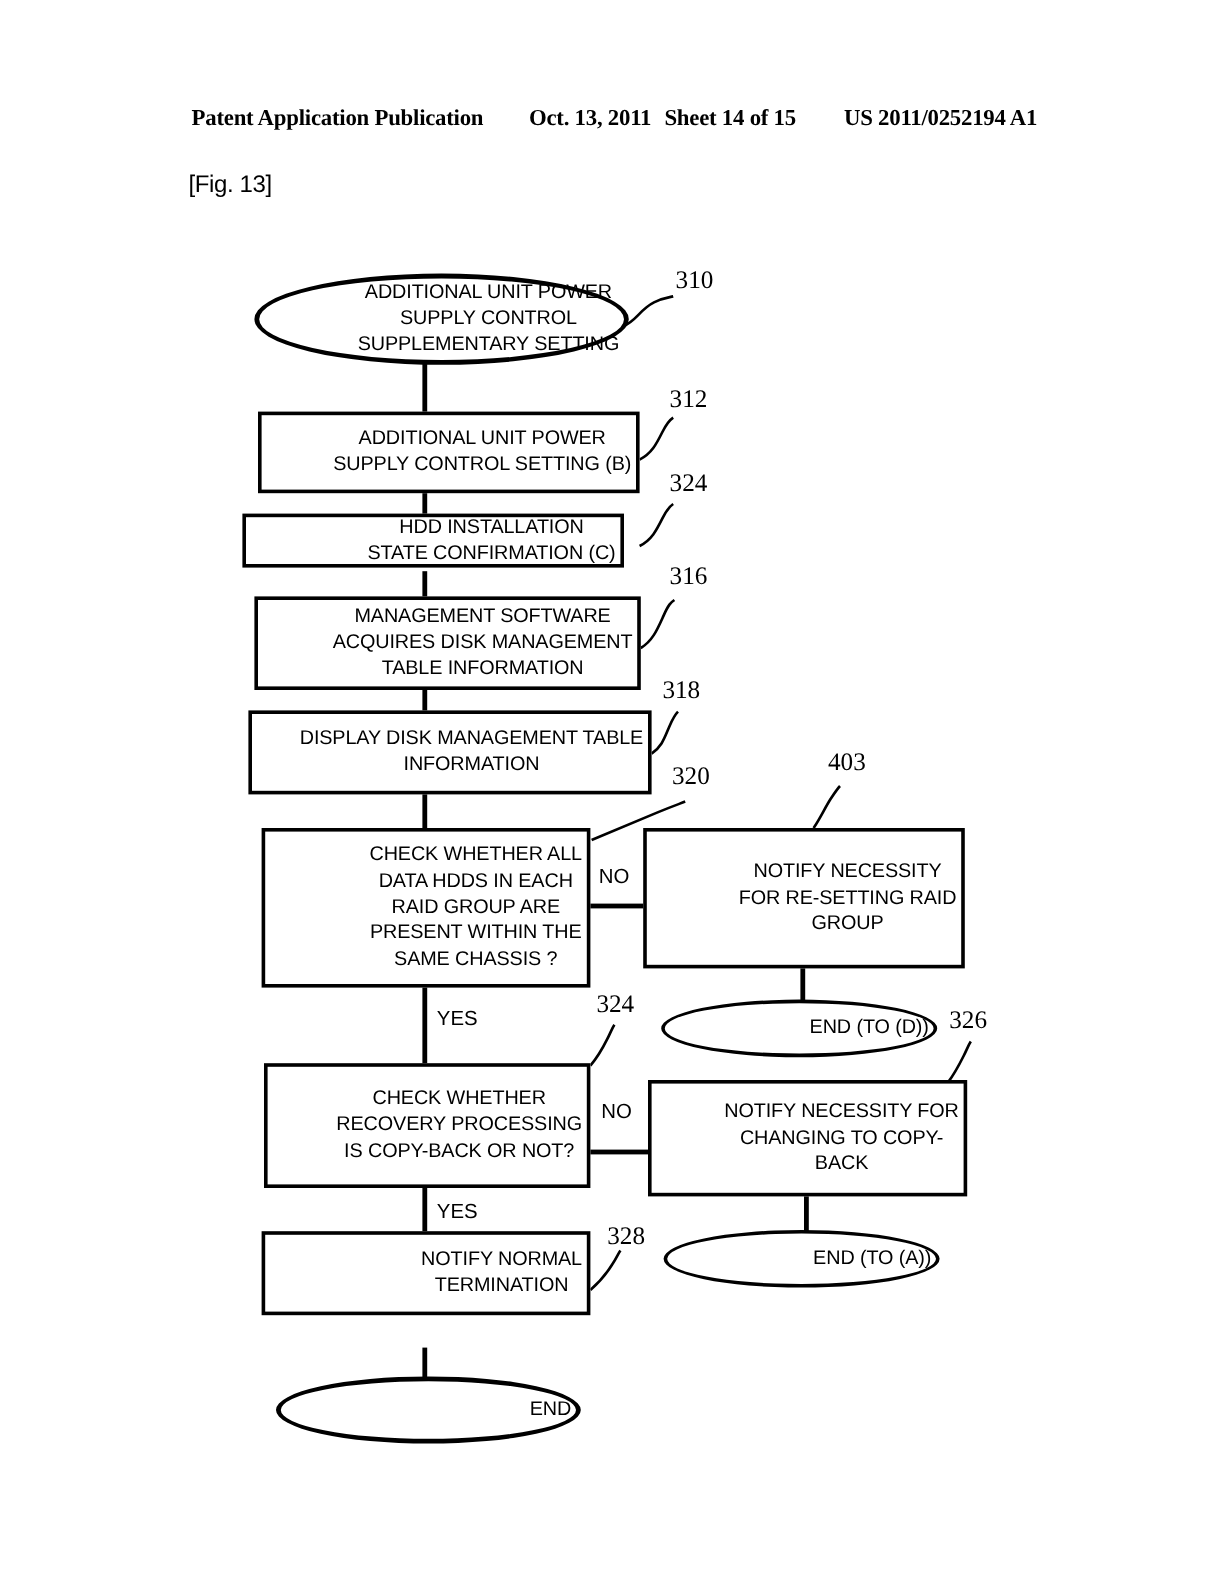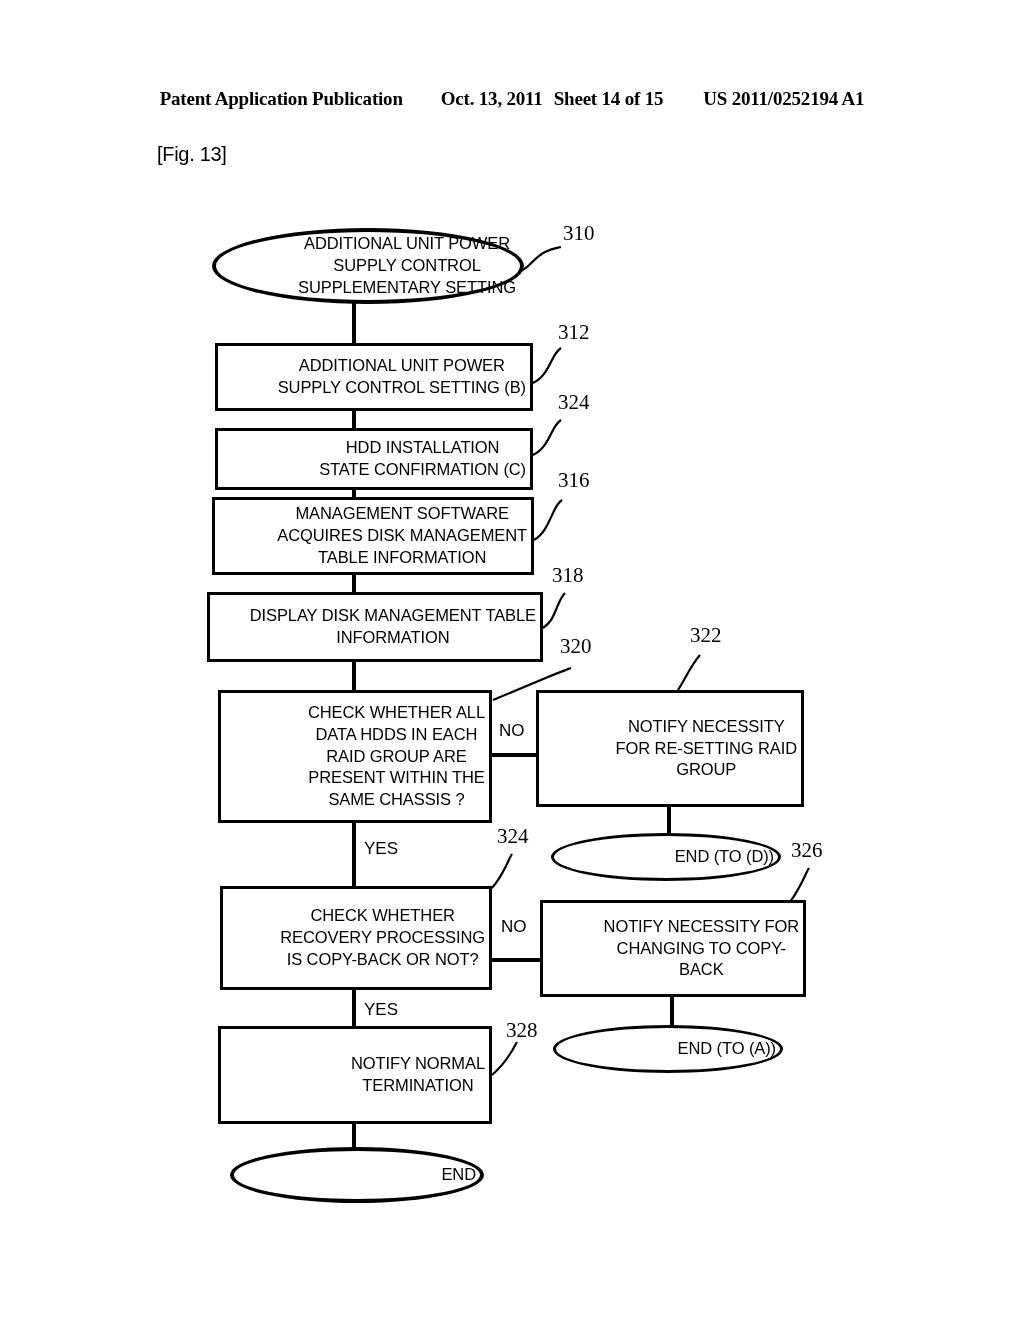--- a/index.html
+++ b/index.html
@@ -168,21 +168,21 @@
     <span class="txt">ADDITIONAL UNIT POWER
 SUPPLY CONTROL
 SUPPLEMENTARY SETTING</span>
   </div>
 
   <div class="node box" style="left:215px; top:343px; width:318px; height:68px;">
     <span class="txt">ADDITIONAL UNIT POWER
 SUPPLY CONTROL SETTING (B)</span>
   </div>
 
-  <div class="node box" style="left:215px; top:428px; width:318px; height:62px;">
+  <div class="node box" style="left:202px; top:428px; width:318px; height:45px;">
     <span class="txt">HDD INSTALLATION
 STATE CONFIRMATION (C)</span>
   </div>
 
   <div class="node box" style="left:212px; top:497px; width:322px; height:78px;">
     <span class="txt">MANAGEMENT SOFTWARE
 ACQUIRES DISK MANAGEMENT
 TABLE INFORMATION</span>
   </div>
 
@@ -218,41 +218,41 @@
   <div class="node box" style="left:540px; top:900px; width:266px; height:97px;padding-left:36px;">
     <span class="txt">NOTIFY NECESSITY FOR
 CHANGING TO COPY-
 BACK</span>
   </div>
 
   <div class="node oval thin" style="left:553px; top:1025px; width:230px; height:48px;">
     <span class="txt">END (TO (A))</span>
   </div>
 
-  <div class="node box" style="left:218px; top:1026px; width:274px; height:98px;">
+  <div class="node box" style="left:218px; top:1026px; width:274px; height:70px;">
     <span class="txt">NOTIFY NORMAL
 TERMINATION</span>
   </div>
 
   <div class="node oval" style="left:230px; top:1147px; width:254px; height:56px;">
     <span class="txt">END</span>
   </div>
 
   <div class="blabel" style="left:498px; top:721px;">NO</div>
   <div class="blabel" style="left:363px; top:839px;">YES</div>
   <div class="blabel" style="left:500px; top:917px;">NO</div>
   <div class="blabel" style="left:363px; top:1000px;">YES</div>
 
   <div class="refnum" style="left:563px; top:221px;">310</div>
   <div class="refnum" style="left:558px; top:320px;">312</div>
   <div class="refnum" style="left:558px; top:390px;">324</div>
   <div class="refnum" style="left:558px; top:468px;">316</div>
   <div class="refnum" style="left:552px; top:563px;">318</div>
   <div class="refnum" style="left:560px; top:634px;">320</div>
-  <div class="refnum" style="left:690px; top:623px;">322</div>
+  <div class="refnum" style="left:690px; top:623px;">403</div>
   <div class="refnum" style="left:497px; top:824px;">324</div>
   <div class="refnum" style="left:791px; top:838px;">326</div>
   <div class="refnum" style="left:506px; top:1018px;">328</div>
 
   <svg class="leader" style="left:0; top:0; width:1024px; height:1320px;">
 
     <path d="M 519 272 C 530 268, 533 258, 545 252 C 553 248, 557 248, 561 247"></path>
 
     <path d="M 533 383 C 543 378, 547 370, 552 360 C 556 352, 558 350, 561 348"></path>
 

